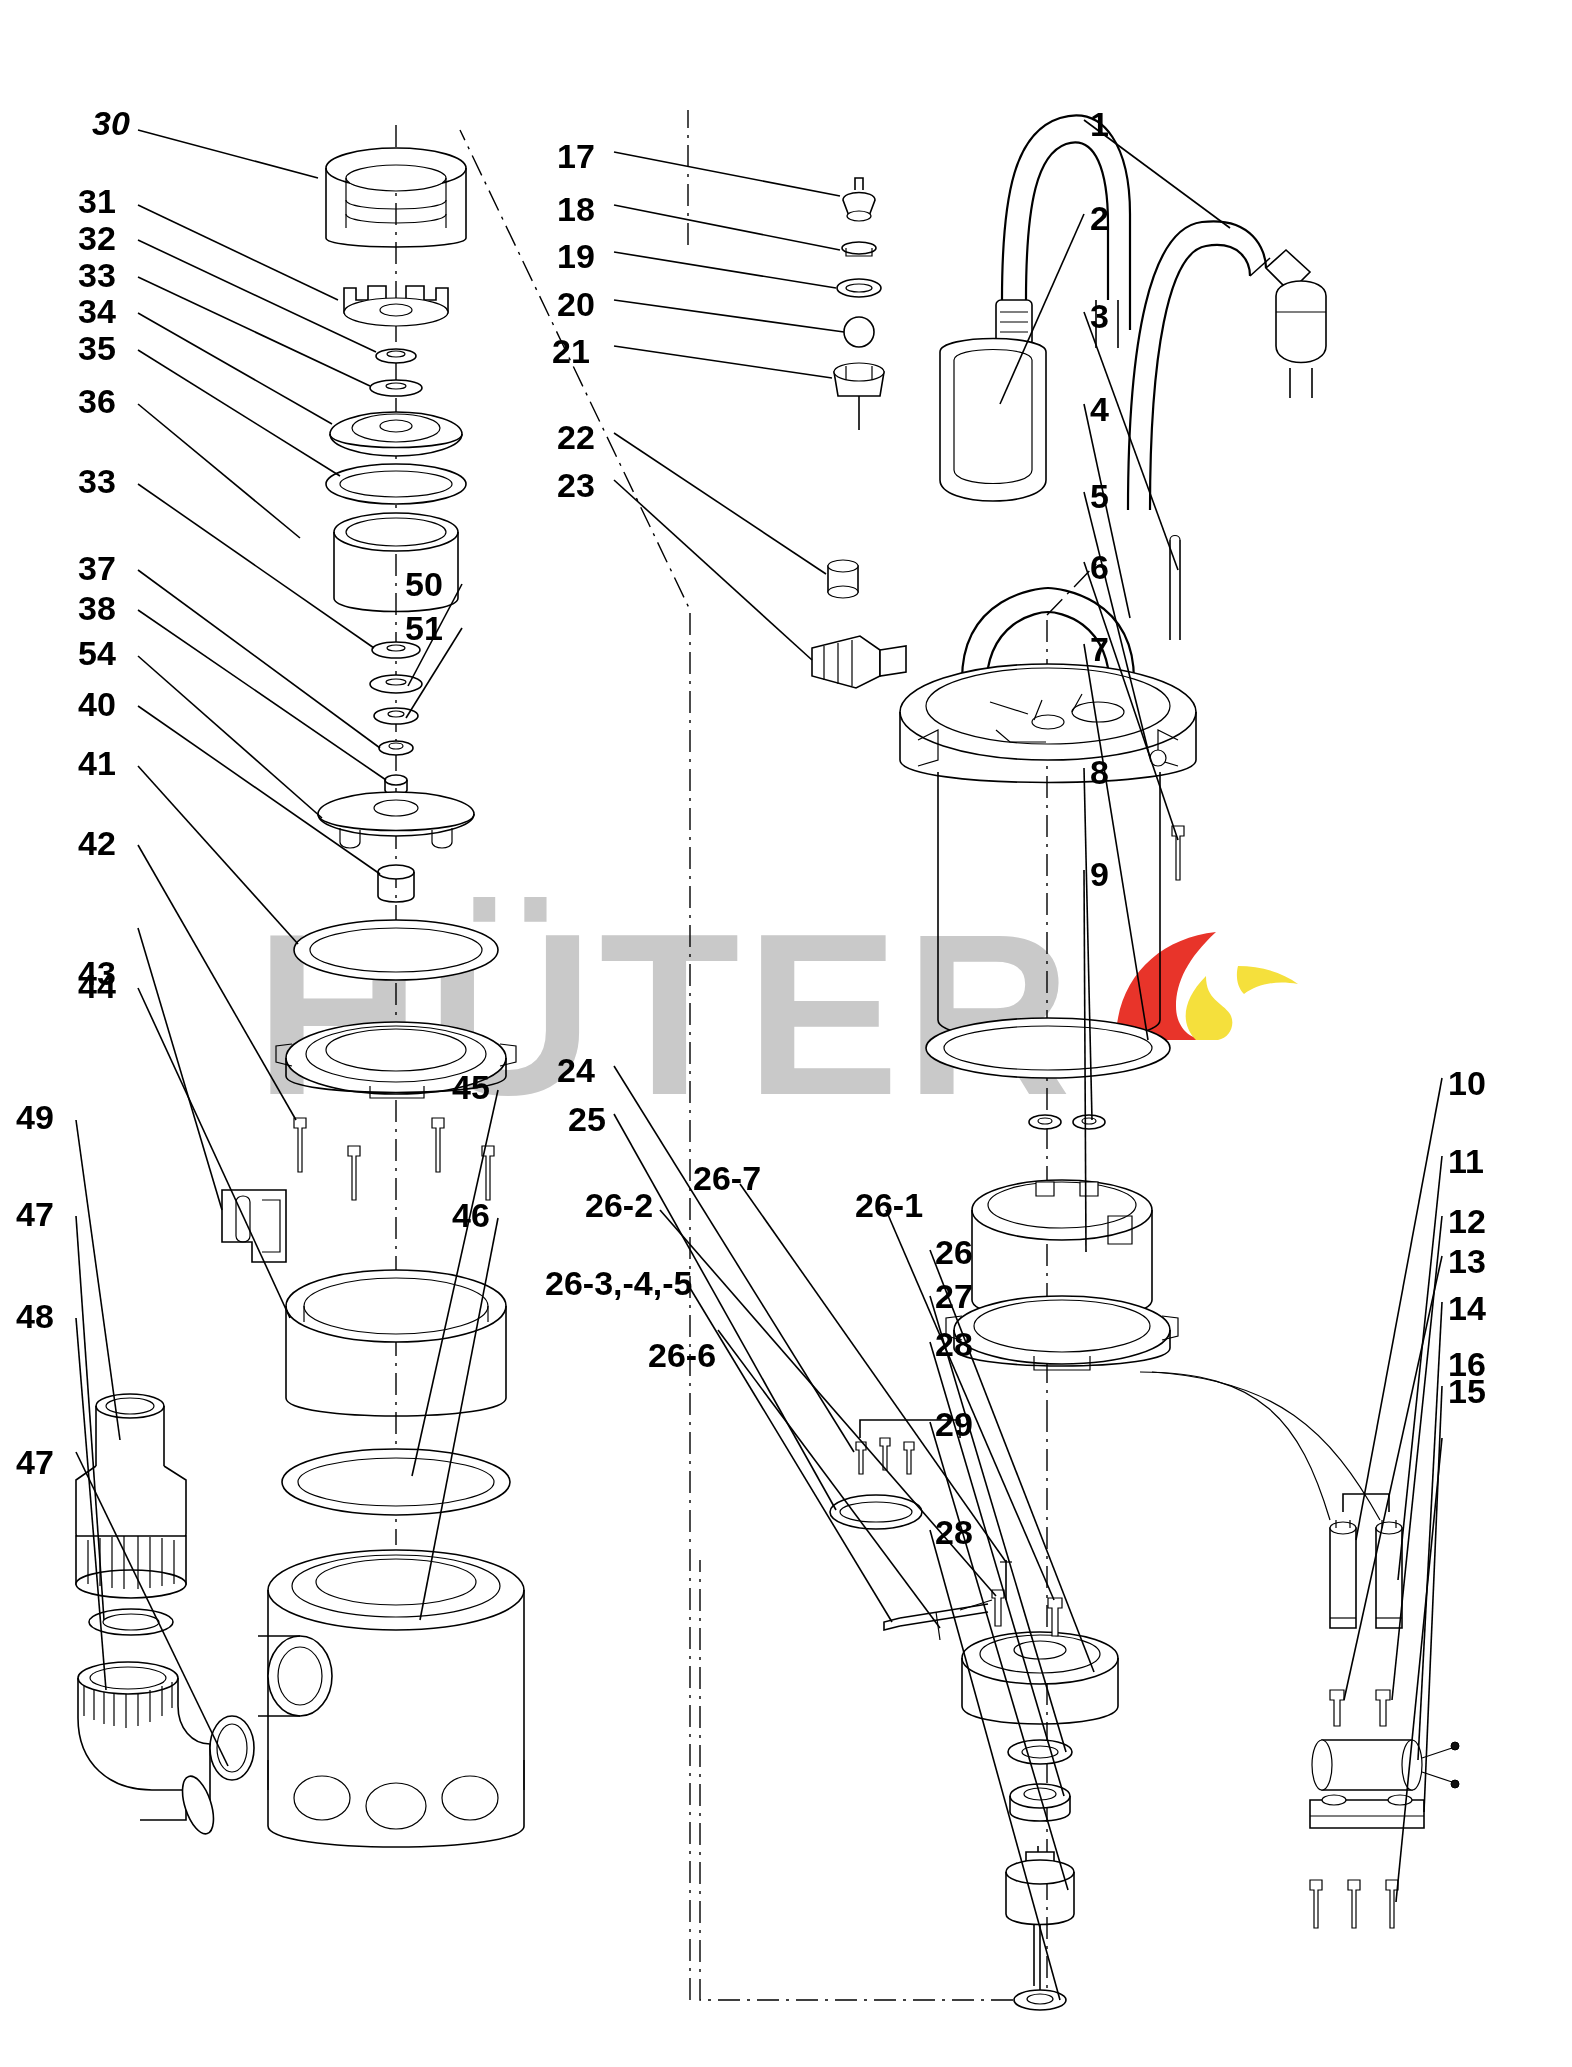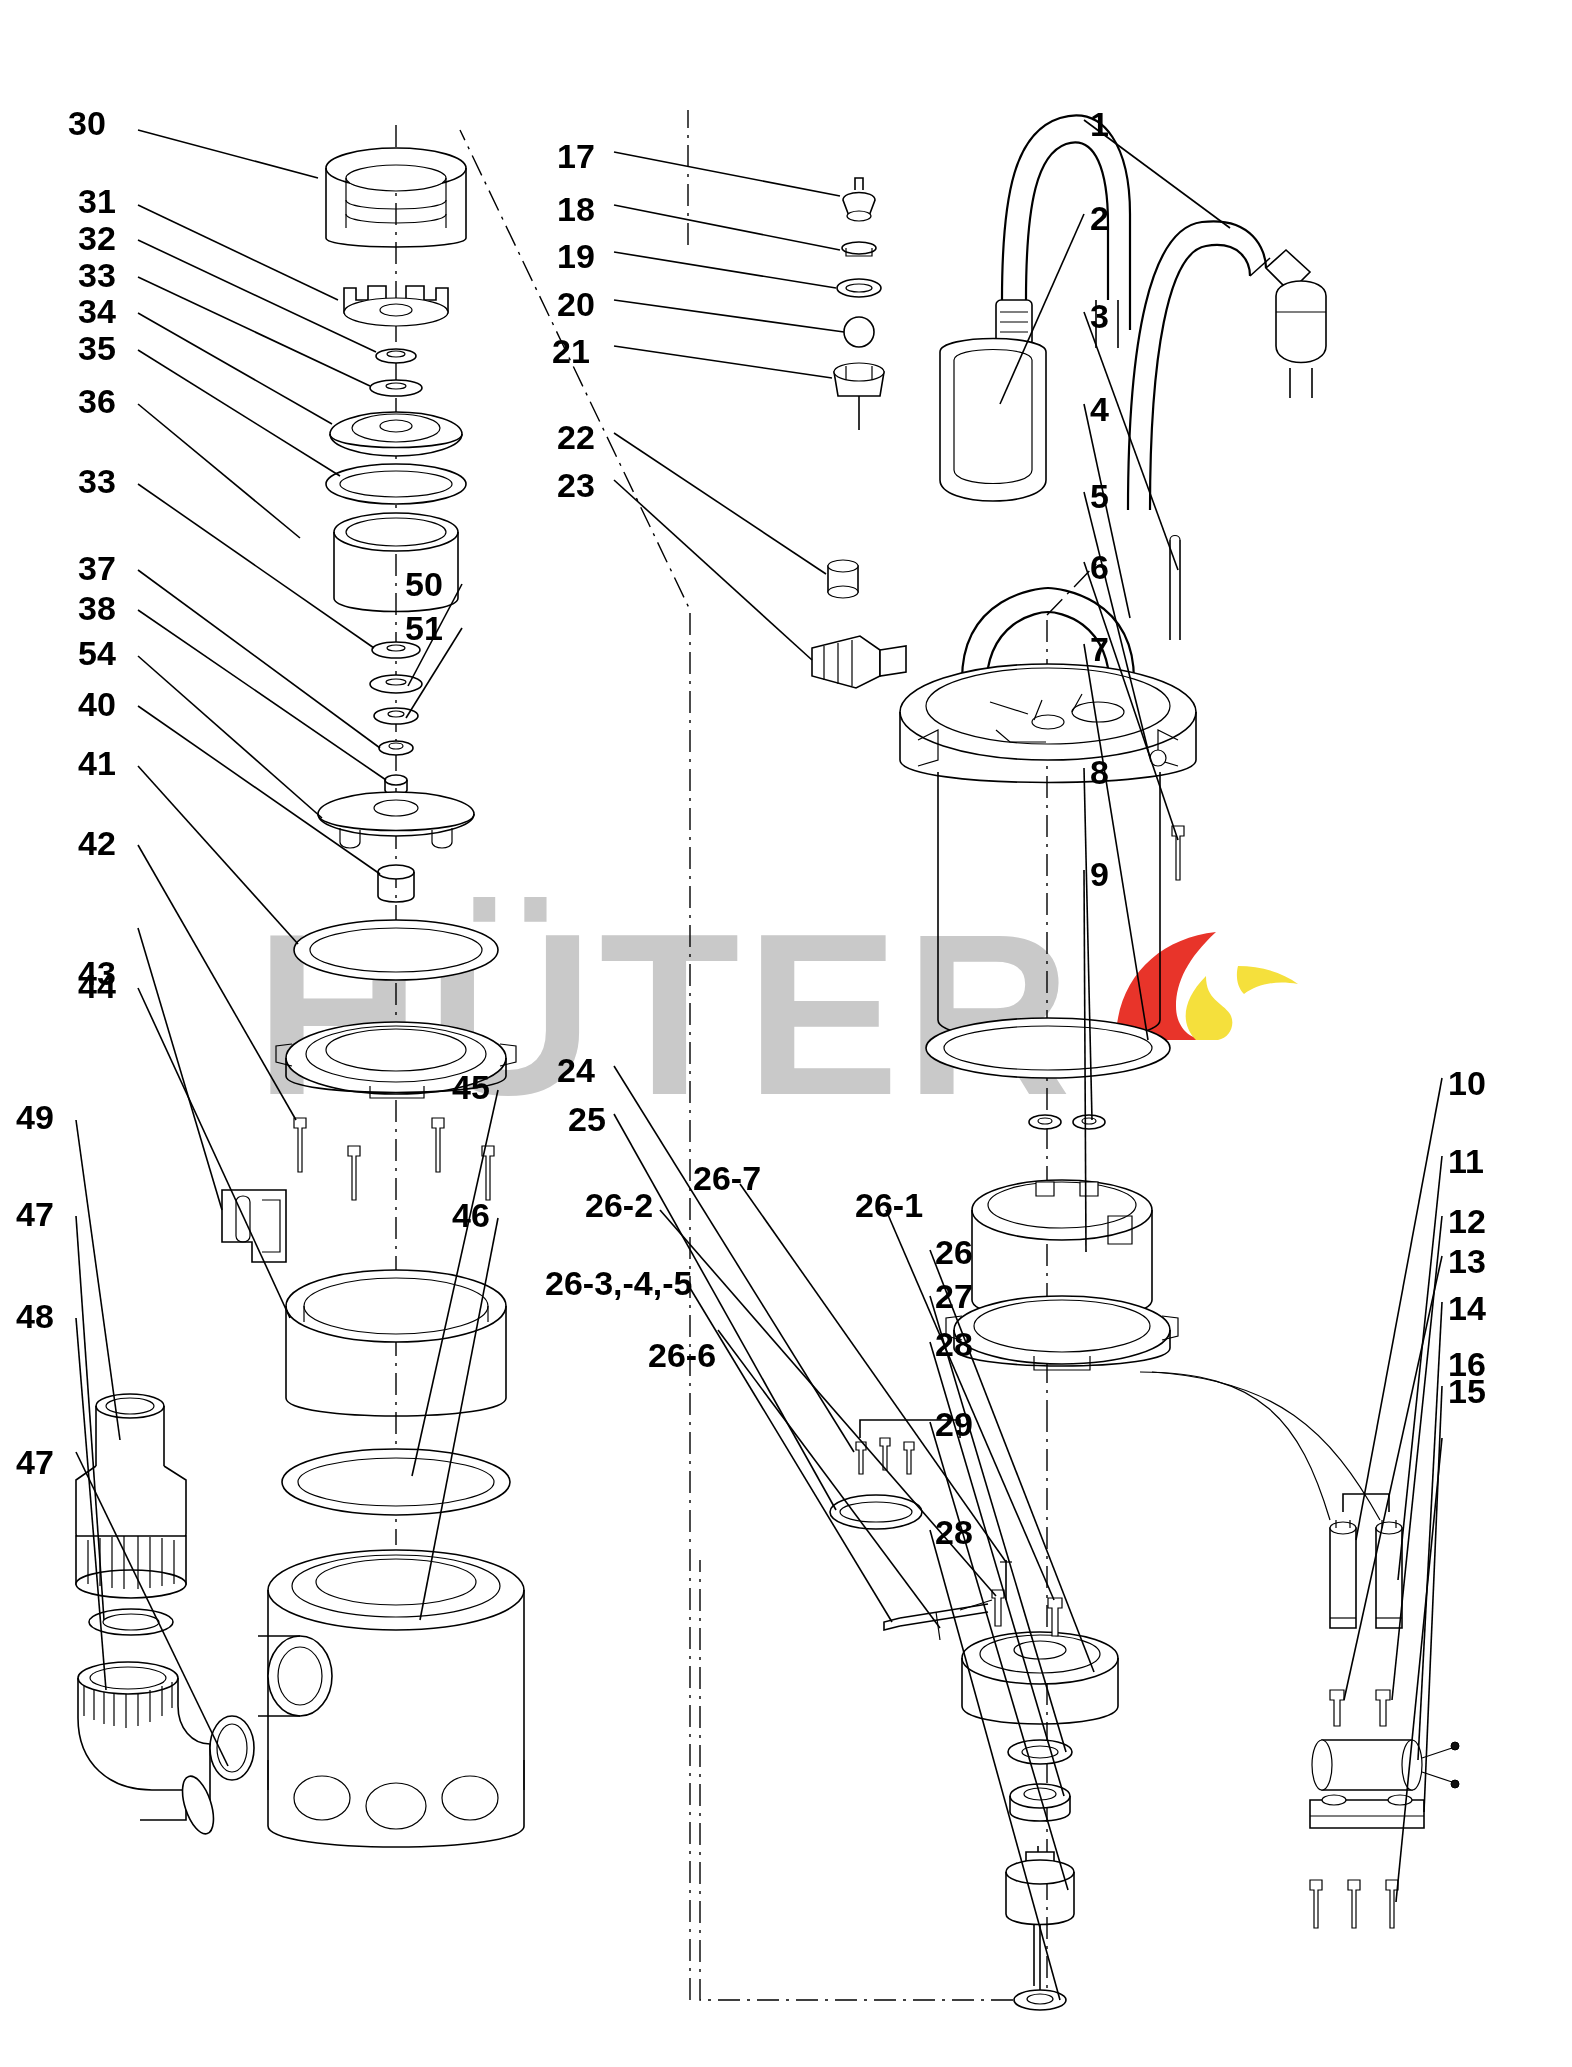--- a/index.html
+++ b/index.html
@@ -599,21 +599,21 @@
       <path class="leader" d="M1442 1302 L1418 1760"></path>
       <path class="leader" d="M1442 1386 L1424 1812"></path>
       <path class="leader" d="M1442 1438 L1396 1902"></path>
 
       <path class="leader" d="M860 1438 L860 1420 L960 1420 L960 1438"></path>
 
       <path class="leader" d="M1343 1512 L1343 1494 L1389 1494 L1389 1512"></path>
     </g>
   </svg>
 
-  <div class="lbl" style="left:68px;  top:104px;">30</div>
+  <div class="lbl" style="left:92px;  top:104px;font-style:italic;">30</div>
   <div class="lbl" style="left:78px;  top:182px;">31</div>
   <div class="lbl" style="left:78px;  top:219px;">32</div>
   <div class="lbl" style="left:78px;  top:256px;">33</div>
   <div class="lbl" style="left:78px;  top:292px;">34</div>
   <div class="lbl" style="left:78px;  top:329px;">35</div>
   <div class="lbl" style="left:78px;  top:382px;">36</div>
   <div class="lbl" style="left:78px;  top:462px;">33</div>
   <div class="lbl" style="left:78px;  top:549px;">37</div>
   <div class="lbl" style="left:78px;  top:589px;">38</div>
   <div class="lbl" style="left:78px;  top:634px;">54</div>

